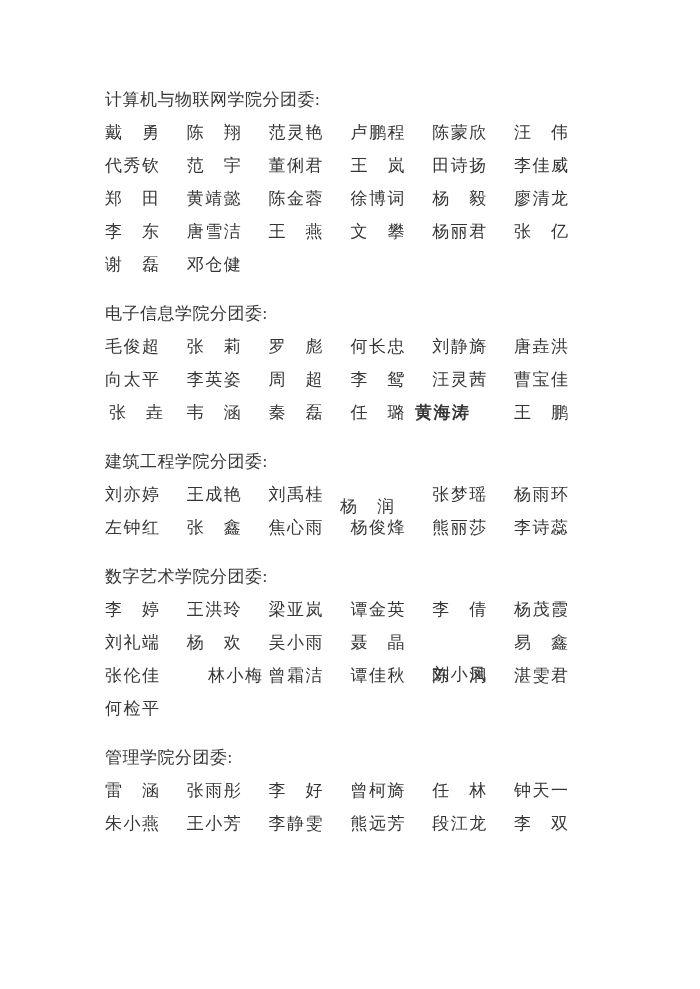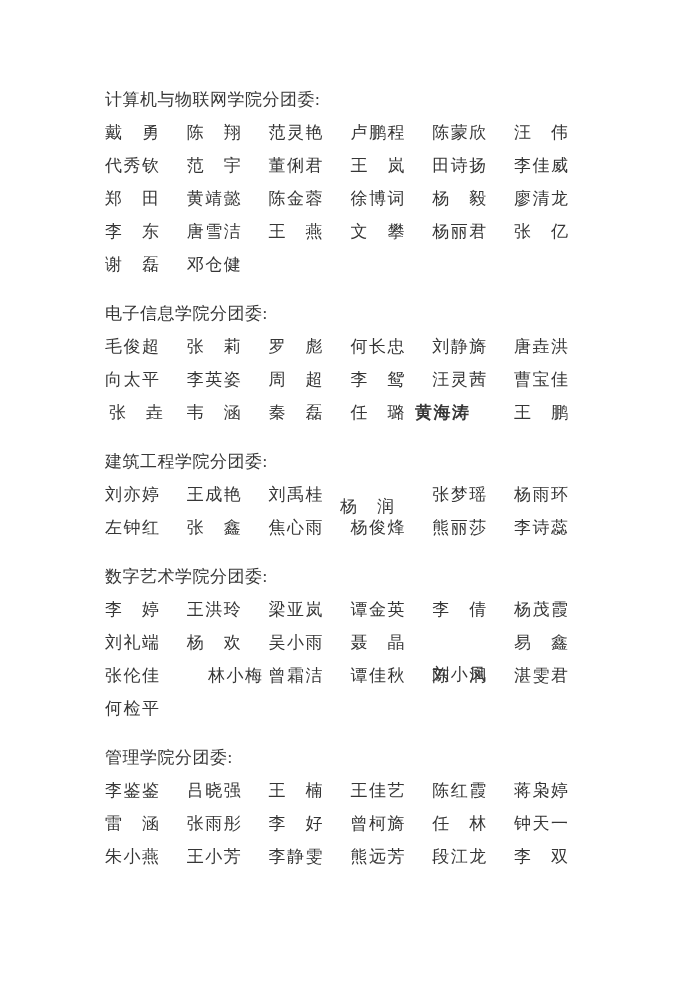--- a/index.html
+++ b/index.html
@@ -147,28 +147,20 @@
         <span class="name" style="left: 163.6px;">曾霜洁</span>
         <span class="name" style="left: 245.4px;">谭佳秋</span>
         <span class="name" style="left: 327.2px;">陈润</span>
         <span class="name" style="left: 409px;">湛雯君</span>
       </div>
       <div class="line row">
         <span class="name" style="left: 0px;">何检平</span>
       </div>
       <div class="line header">管理学院分团委:</div>
       <div class="line row">
-        <span class="name" style="left: 0px;">李鉴鉴</span>
-        <span class="name" style="left: 81.8px;">吕晓强</span>
-        <span class="name" style="left: 163.6px;">王楠</span>
-        <span class="name" style="left: 245.4px;">王佳艺</span>
-        <span class="name" style="left: 327.2px;">陈红霞</span>
-        <span class="name" style="left: 409px;">蒋枭婷</span>
-      </div>
-      <div class="line row">
         <span class="name" style="left: 0px;">雷涵</span>
         <span class="name" style="left: 81.8px;">张雨彤</span>
         <span class="name" style="left: 163.6px;">李好</span>
         <span class="name" style="left: 245.4px;">曾柯旖</span>
         <span class="name" style="left: 327.2px;">任林</span>
         <span class="name" style="left: 409px;">钟天一</span>
       </div>
       <div class="line row">
         <span class="name" style="left: 0px;">朱小燕</span>
         <span class="name" style="left: 81.8px;">王小芳</span>

